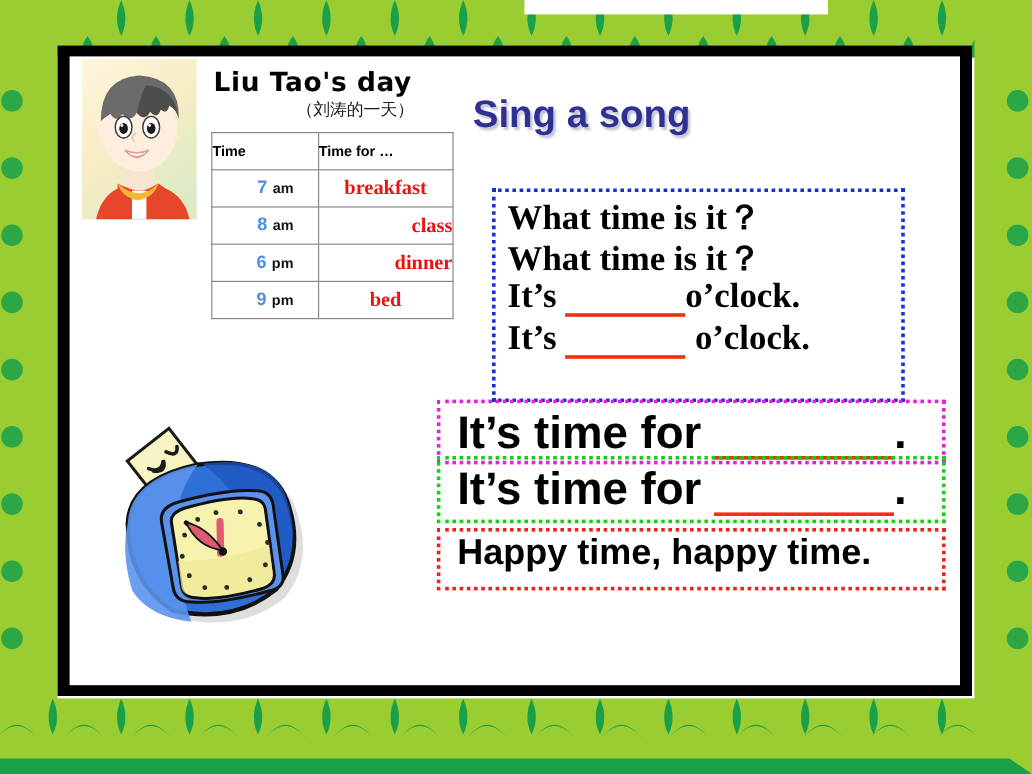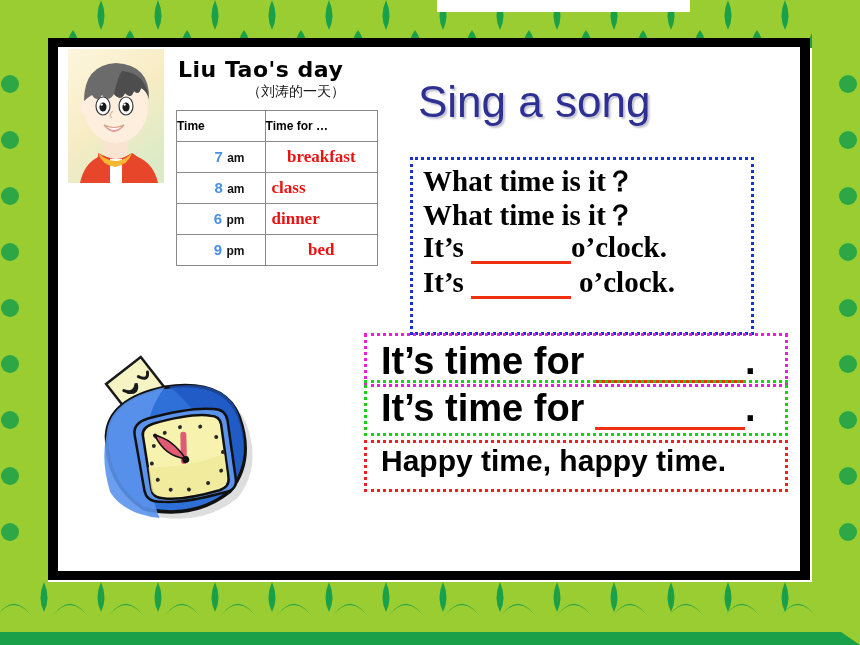--- a/index.html
+++ b/index.html
@@ -59,30 +59,30 @@
   .col-for{width:112px;}
   .cell-time{text-align:right;padding-right:20px !important;white-space:nowrap;}
   .num{color:#4a90e2;font-size:15px;font-weight:bold;font-family:"Liberation Sans",sans-serif;}
   .ampm{color:#111;font-size:12px;font-weight:bold;font-family:"Liberation Sans",sans-serif;}
   .cell-for{
     text-align:center;
     color:#ee1111;font-weight:bold;
     font-family:"Liberation Serif", serif;
     font-size:17px;
   }
-  .cell-for.smallpad{padding-left:6px !important;text-align:left;margin-left:40px;}
+  .cell-for.smallpad{padding-left:6px !important;text-align:right;margin-left:40px;}
 
   
   .clock-art{position:absolute;left:20px;top:305px;width:205px;height:200px;}
 
   
   .sing-title{
-    position:absolute;left:360px;top:30px;
+    position:absolute;left:336px;top:30px;
     font-family:"Liberation Sans", sans-serif;
-    font-size:44px;font-weight:normal;color:#2e3192;
+    font-size:32px;font-weight:bold;color:#2e3192;
     text-shadow:2px 2px 2px rgba(120,120,150,.45);
     white-space:nowrap;letter-spacing:0px;
   }
 
   
   .lyric-box{position:absolute;box-sizing:border-box;background:transparent;}
   .box-blue{
     left:352px;top:110px;width:344px;height:178px;
     border:3px dotted #1a2fd0;
   }

